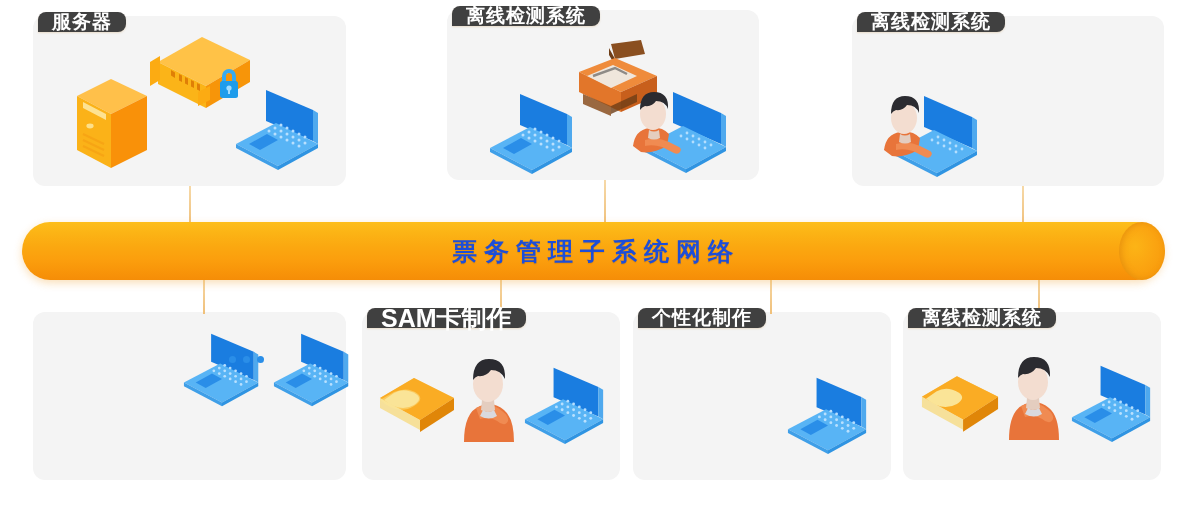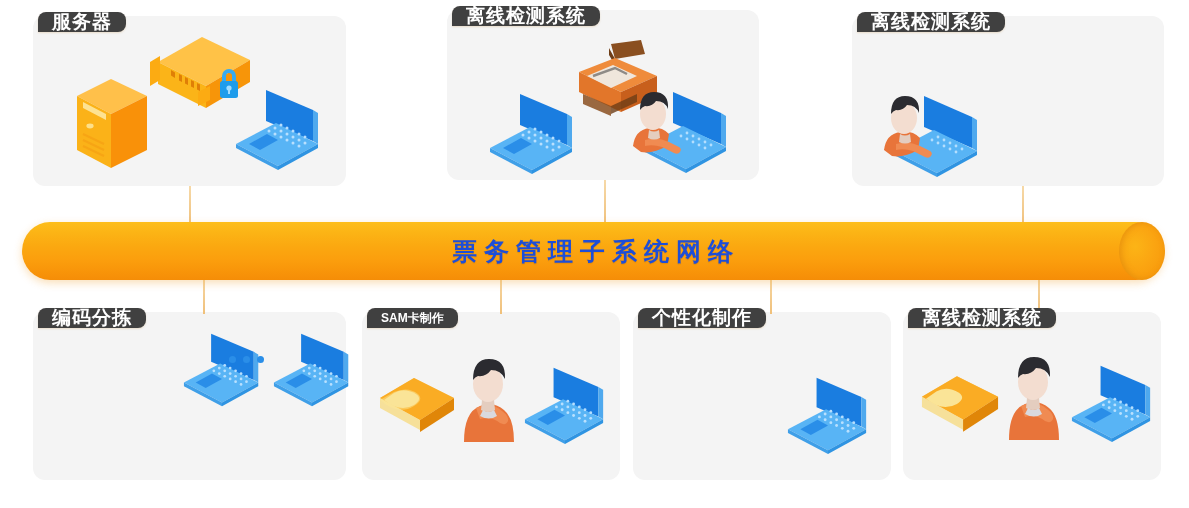--- a/index.html
+++ b/index.html
@@ -28,21 +28,21 @@
     display:flex;align-items:center;justify-content:center;
     padding:0 14px;
     height:20px;
     box-sizing:border-box;
     font-size:19px;
     letter-spacing:1px;
     white-space:nowrap;
     z-index:6;
     box-shadow:0 1px 2px rgba(180,110,10,.18);
   }
-  .tab.lat{font-size:12px;letter-spacing:0px;}
+  .tab.lat{font-size:25px;letter-spacing:0px;}
 
   
   .conn{
     position:absolute;
     width:2px;
     background:linear-gradient(to bottom,#f6d9a8,#f0c07a);
     z-index:1;
   }
 
   
@@ -273,21 +273,20 @@
     </div>
   </div>
 
   <div id="bus">
     <div id="busBody"></div>
     <div id="busCapR"></div>
     <div id="busTitle">票务管理子系统网络</div>
   </div>
 
   <div class="panel" style="left:33px; top:312px; width:313px; height:168px;">
-    <div class="tab" style="left:5px;">编码分拣</div>
 
     <div class="art" style="left:148px; top:18px;">
       <svg width="82" height="78" viewBox="0 0 90 86">
         <path d="M33 4 L80 24 L80 55 L33 35 Z" fill="#1a7de0"></path>
         <path d="M80 24 L85 27 L85 58 L80 55 Z" fill="#4fa9ee"></path>
         <path d="M3 58 L43 37 L85 58 L45 80 Z" fill="#58b4f5"></path>
         <path d="M3 58 L45 80 L45 84 L3 62 Z" fill="#3f9fe8"></path>
         <path d="M45 80 L85 58 L85 62 L45 84 Z" fill="#2f94e2"></path>
         <path d="M16 58 L34 48 L45 54 L27 64 Z" fill="#2a8ee8"></path>
         <g fill="#bfe3ff" opacity=".95">

